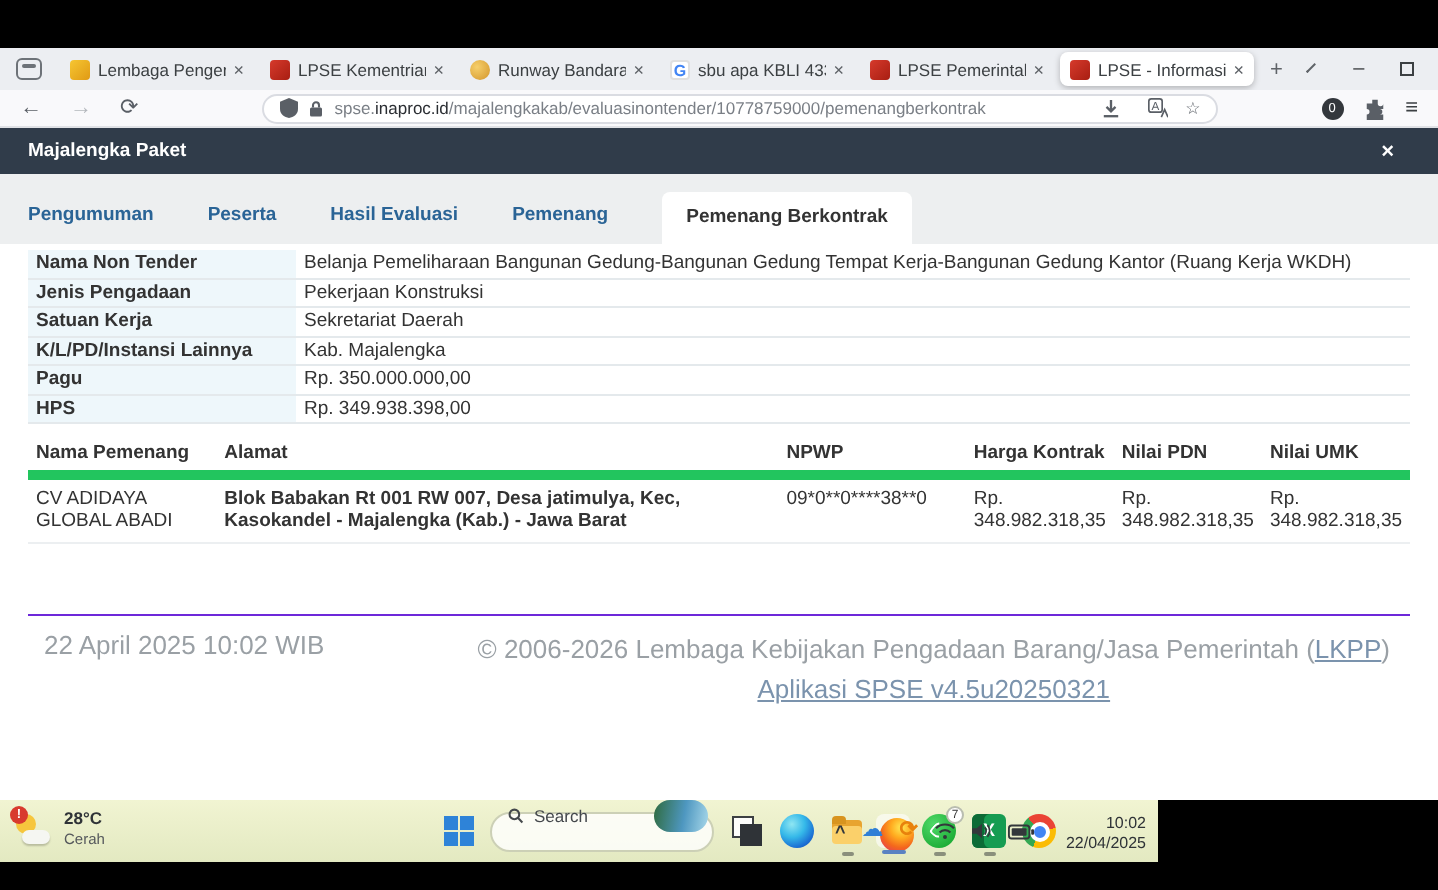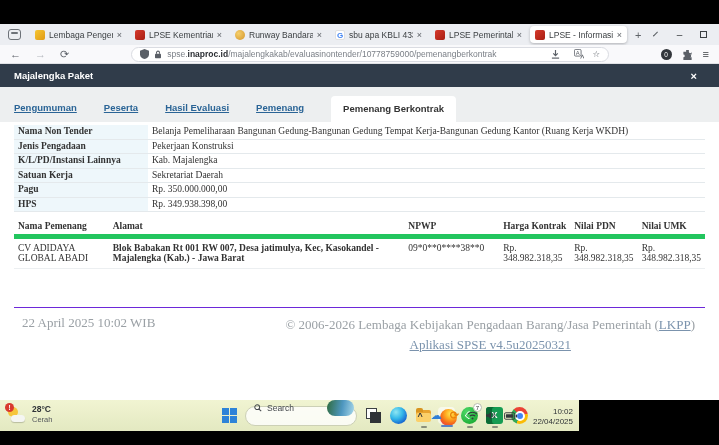--- a/index.html
+++ b/index.html
@@ -26,37 +26,37 @@
   .chev-dn { width:6px; height:6px; border-right:1.5px solid #5f6368; border-bottom:1.5px solid #5f6368; transform:rotate(45deg); margin:-2px 8px 0 6px; }
   .winctl { margin-left:auto; display:flex; align-items:center; gap:0; }
   .winctl > div { width:24px; text-align:center; font-size:10px; color:#3c4043; }
   .maxbox { width:7px; height:7px; border:1px solid #3c4043; margin:0 auto; }
 
   
   .toolbar { height:19px; background:#f9f9fb; border-bottom:1px solid #e0e2e6; display:flex; align-items:center; padding:0 10px; }
   .nav-ic { color:#5a5f66; font-size:11px; line-height:1; margin-right:14px; }
   .nav-ic.dim { color:#b4b8bd; }
   .urlpill { margin-left:48px; width:478px; height:15px; background:#fff; border:1px solid #dadce2; border-radius:8px; display:flex; align-items:center; padding:0 8px; gap:5px; font-size:8.5px; color:#7a7f86; }
-  .host { color:#2b2e33; font-weight:bold; }
+  .host { color:#2b2e33; font-weight:normal; }
   .url-ic { color:#5a5f66; margin-left:9px; display:flex; align-items:center; }
   .url-path { white-space:nowrap; overflow:hidden; flex:1; }
   .tb-right { margin-left:auto; display:flex; align-items:center; gap:10px; }
   .ublock { width:11px; height:11px; border-radius:50%; background:#33373c; color:#fff; font-size:6.5px; text-align:center; line-height:11px; }
   .ham { font-size:11px; color:#3c4043; }
 
   
   .navy { height:23px; background:#303c4a; color:#fff; display:flex; align-items:center; padding:0 14px; font-size:9.5px; font-weight:bold; }
   .modal-x { margin-left:auto; margin-right:8px; font-size:11px; font-weight:bold; }
 
   
   .pagearea { flex:1; background:#edeff0; display:flex; flex-direction:column; overflow:hidden; }
   .pagetabs { height:35px; display:flex; align-items:flex-end; padding:0 14px; gap:27px; }
-  .plink { color:#2a6496; text-decoration:underline; font-size:9.5px; font-weight:bold; margin-bottom:9px; white-space:nowrap; }
+  .plink { color:#2a6496; font-size:9.5px; font-weight:bold; margin-bottom:9px; white-space:nowrap; }
   .ptab-active { background:#fff; border-radius:4px 4px 0 0; padding:7px 12px 8px; font-size:9.5px; font-weight:bold; color:#333; white-space:nowrap; }
-  .card { flex:1; background:#fff; padding:3px 14px 0; display:flex; flex-direction:column; overflow:hidden;font-family:Liberation Serif, serif; }
+  .card { flex:1; background:#fff; padding:3px 14px 0; display:flex; flex-direction:column; overflow:hidden; }
 
   table { border-collapse:collapse; width:100%; }
   .dtable td { border-bottom:1px solid #e4e9ec; padding:2px 4px; font-size:9.5px; color:#333; line-height:9.5px; }
   .dtable td.lbl { width:134px; background:#eef7fb; font-weight:bold; }
   .wtable { margin-top:6px; }
   .wtable th { text-align:left; font-size:9.5px; color:#333; padding:3px 4px; border-bottom:5px solid #22c55e; white-space:nowrap; }
   .wtable td { font-size:9.5px; color:#333; padding:4px 4px 5px; border-bottom:1px solid #eceff1; vertical-align:top; }
   .c-nama{width:95px;} .c-alamat{width:300px;} .c-npwp{width:95px;} .c-harga{width:66px;} .c-pdn{width:66px;}
   .bold { font-weight:bold; }
 
@@ -216,26 +216,26 @@
           <tbody>
             <tr>
               <td class="lbl">Nama Non Tender</td>
               <td>Belanja Pemeliharaan Bangunan Gedung-Bangunan Gedung Tempat Kerja-Bangunan Gedung Kantor (Ruang Kerja WKDH)</td>
             </tr>
             <tr>
               <td class="lbl">Jenis Pengadaan</td>
               <td>Pekerjaan Konstruksi</td>
             </tr>
             <tr>
+              <td class="lbl">Satuan Kerja</td>
+              <td>Sekretariat Daerah</td>
+            </tr>
+            <tr>
               <td class="lbl">K/L/PD/Instansi Lainnya</td>
               <td>Kab. Majalengka</td>
-            </tr>
-            <tr>
-              <td class="lbl">Satuan Kerja</td>
-              <td>Sekretariat Daerah</td>
             </tr>
             <tr>
               <td class="lbl">Pagu</td>
               <td>Rp. 350.000.000,00</td>
             </tr>
             <tr>
               <td class="lbl">HPS</td>
               <td>Rp. 349.938.398,00</td>
             </tr>
           </tbody>

